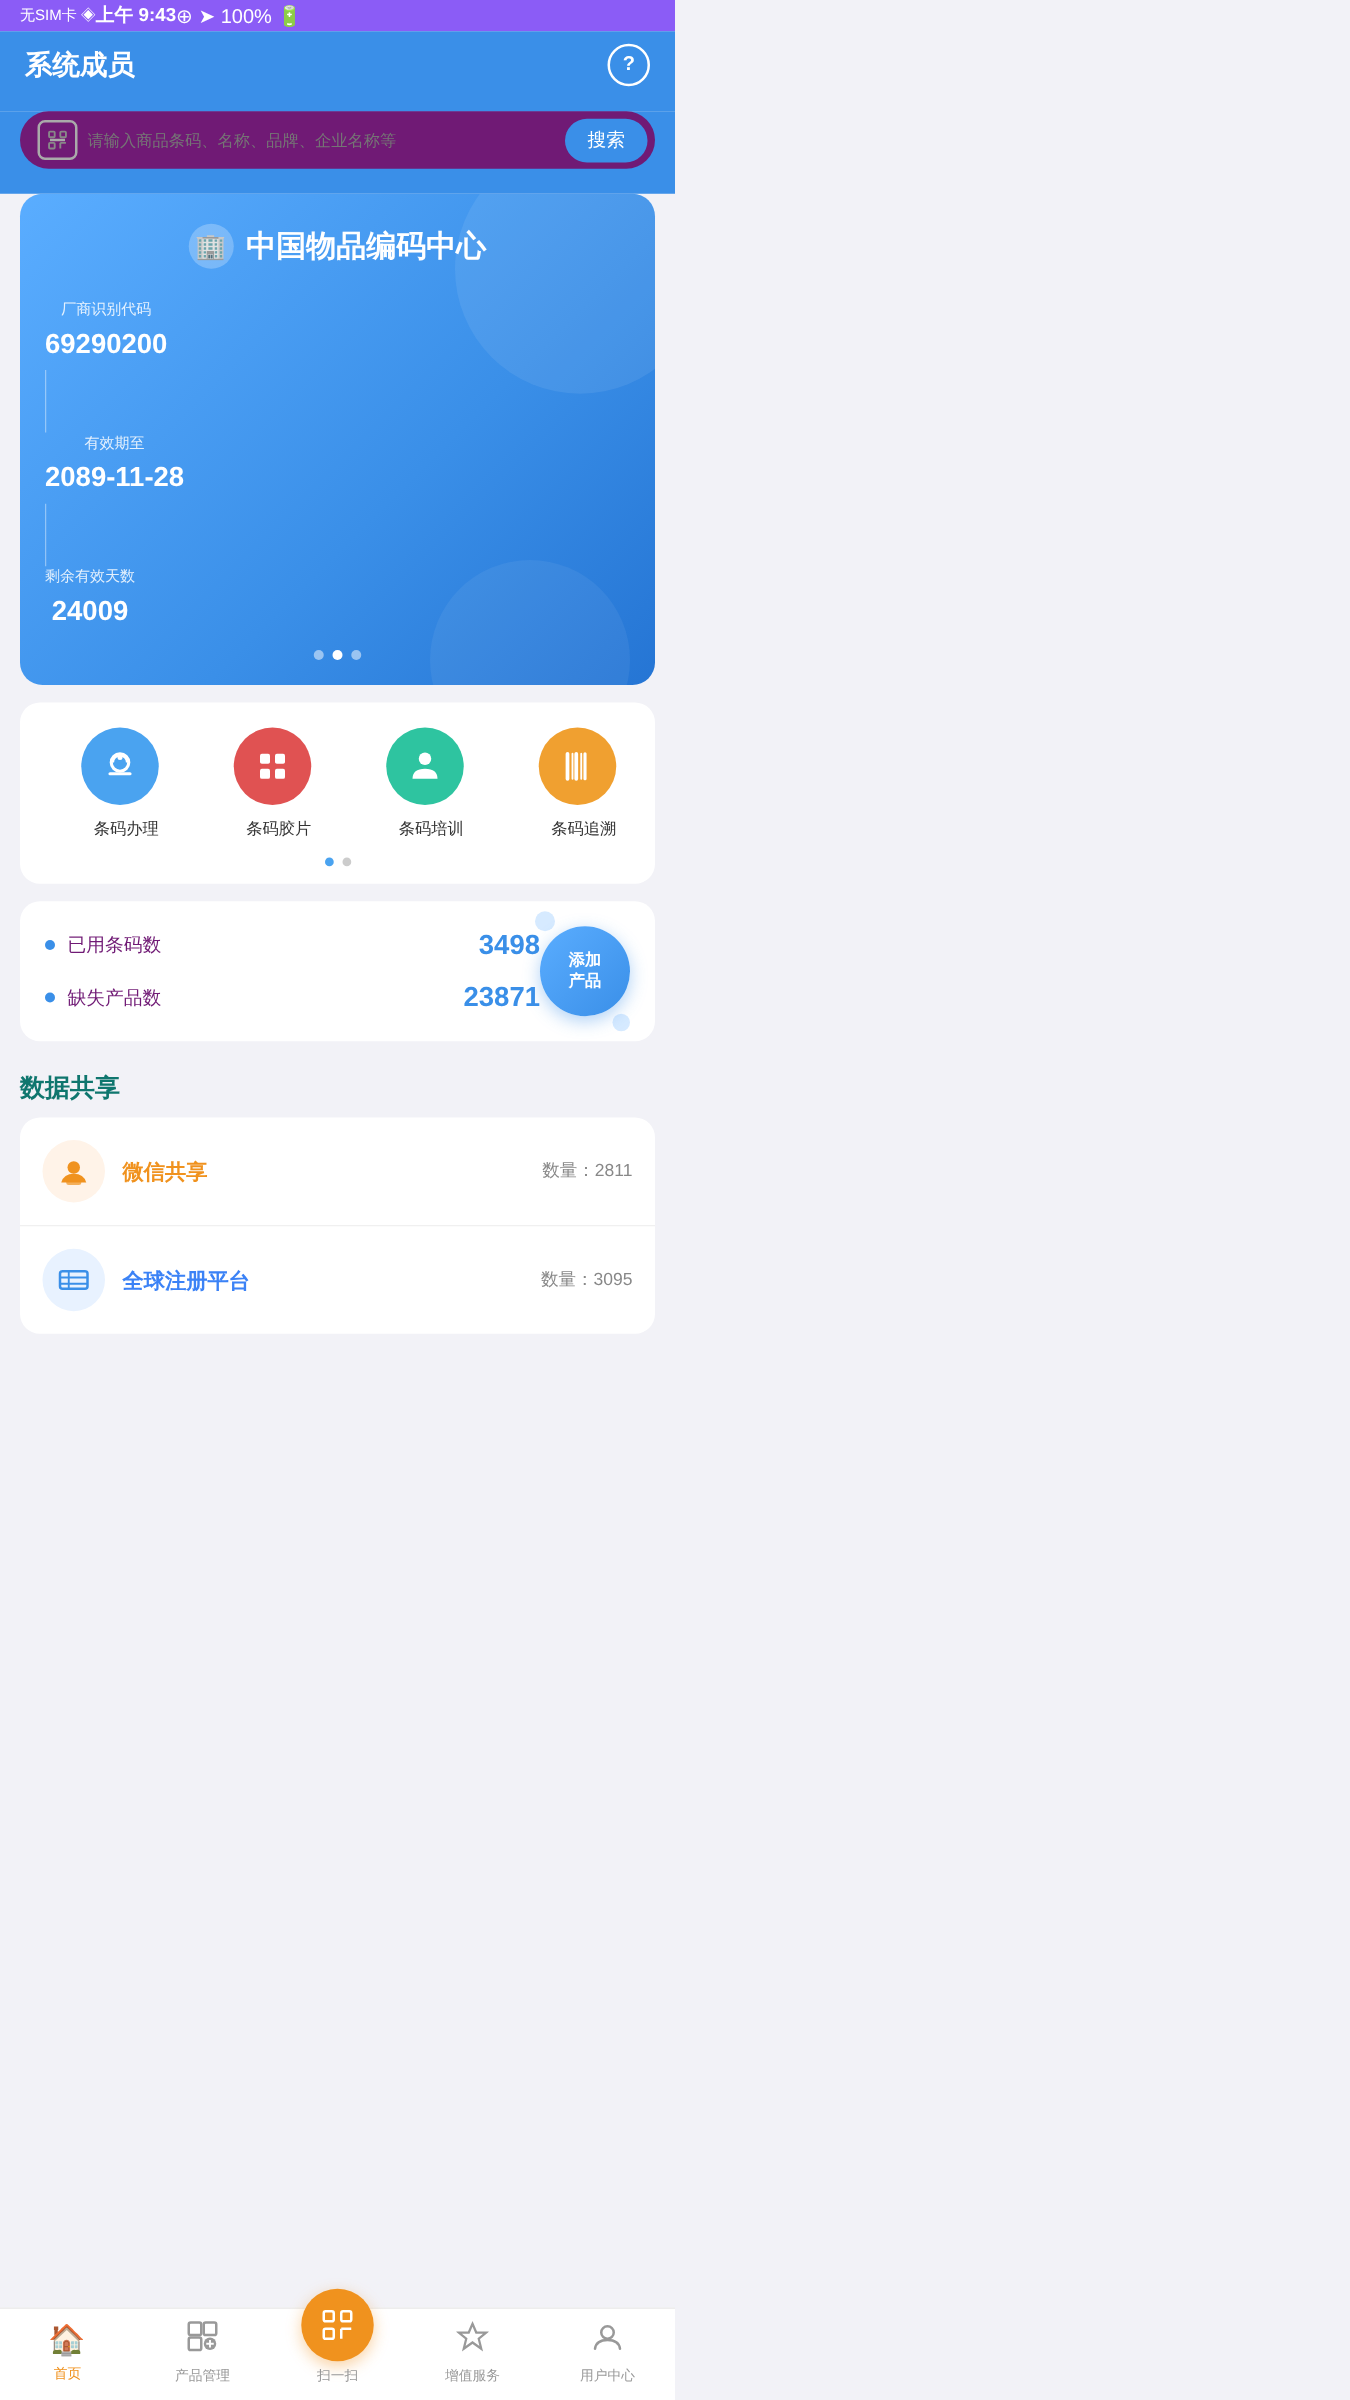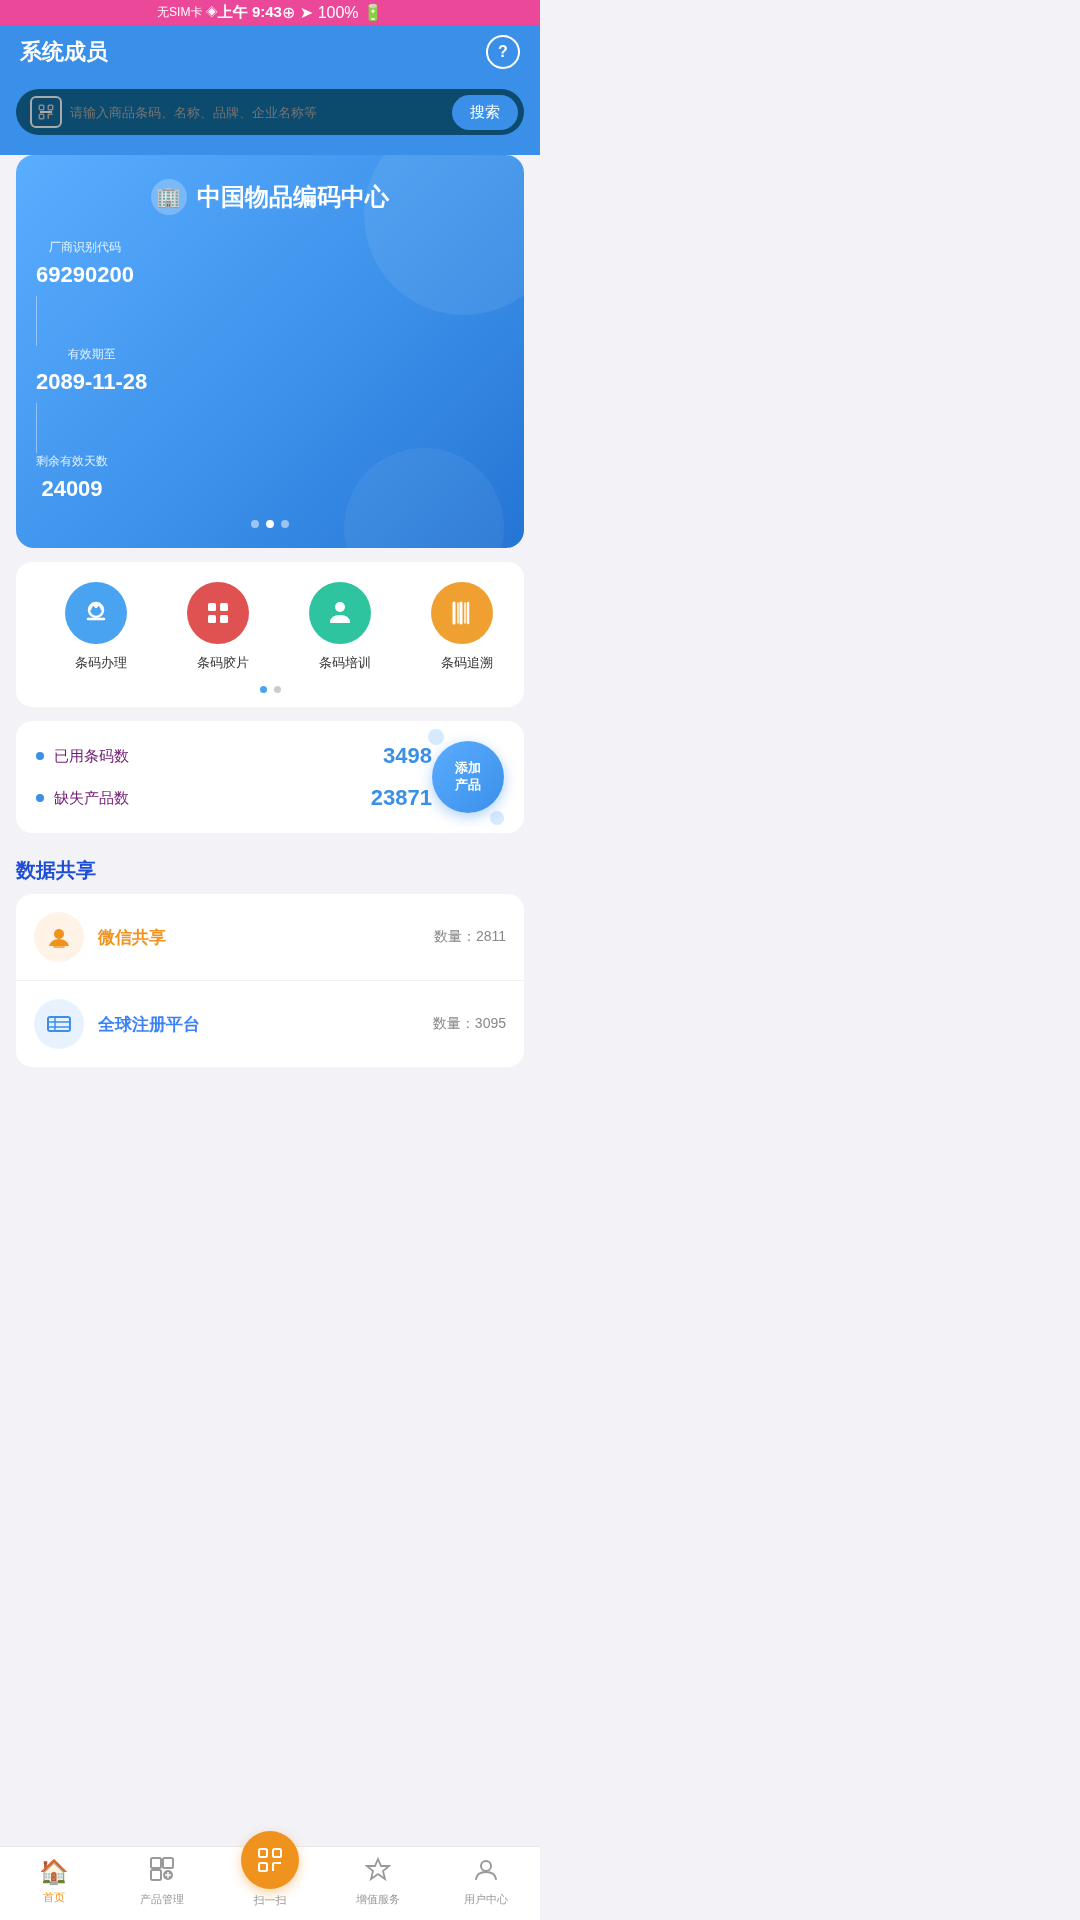--- a/index.html
+++ b/index.html
@@ -7,24 +7,24 @@
     body {
       width: 540px;
       min-height: 960px;
       font-family: -apple-system, 'PingFang SC', 'Helvetica Neue', sans-serif;
       background: #f2f2f7;
       overflow-x: hidden;
     }
 
     
     .status-bar {
-      background: #ec4899;
-      color: white;
-      display: flex;
-      justify-content: center;
+      background: #8b5cf6;
+      color: white;
+      display: flex;
+      justify-content: flex-start;
       align-items: center;
       padding: 6px 16px;
       font-size: 13px;
       height: 25px;
     }
     .status-left { font-size: 12px; }
     .status-center { font-size: 15px; font-weight: 600; }
     .status-right { font-size: 16px; display: flex; align-items: center; gap: 4px; }
 
     
@@ -49,21 +49,21 @@
       font-size: 16px; font-weight: bold;
       cursor: pointer;
     }
 
     
     .search-container {
       background: #3a8fe8;
       padding: 0 16px 20px;
     }
     .search-bar {
-      background: #0c4a6e;
+      background: #701a75;
       border-radius: 30px;
       display: flex;
       align-items: center;
       padding: 0 6px 0 14px;
       height: 46px;
       gap: 8px;
     }
     .scan-icon {
       width: 32px; height: 32px;
       border: 2.5px solid #aaa;
@@ -278,21 +278,21 @@
     .deco-dot {
       position: absolute;
       border-radius: 50%;
       background: rgba(90,173,255,0.25);
     }
 
     
     .section-title {
       font-size: 20px;
       font-weight: 700;
-      color: #1d4ed8;
+      color: #0f766e;
       padding: 10px 16px 10px;
     }
     .share-section {
       background: white;
       margin: 0 16px;
       border-radius: 16px;
       overflow: hidden;
     }
     .share-item {
       display: flex;

